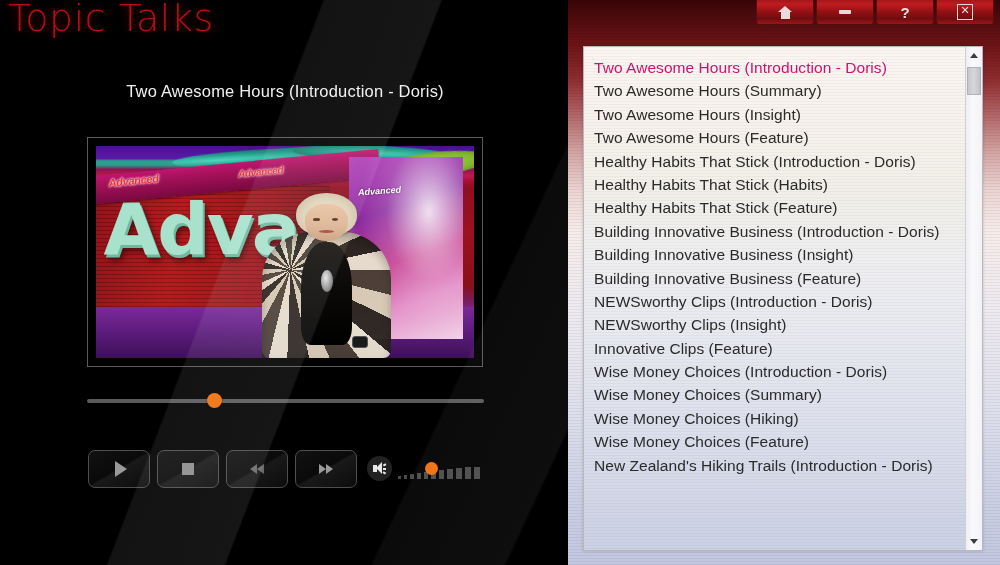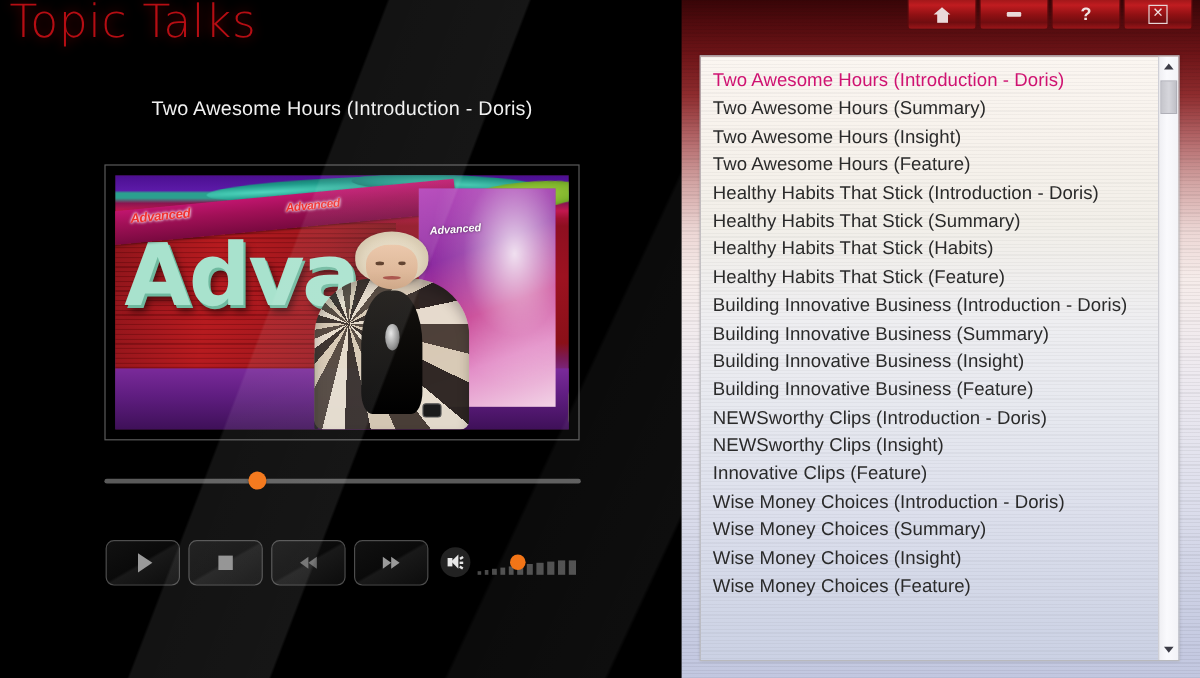--- a/index.html
+++ b/index.html
@@ -736,34 +736,33 @@
       </div>
     </div>
 
     <div class="listbox">
       <div class="list-items" id="list-items">
           <div class="list-item selected">Two Awesome Hours (Introduction - Doris)</div>
           <div class="list-item">Two Awesome Hours (Summary)</div>
           <div class="list-item">Two Awesome Hours (Insight)</div>
           <div class="list-item">Two Awesome Hours (Feature)</div>
           <div class="list-item">Healthy Habits That Stick (Introduction - Doris)</div>
-          <div class="list-item">Healthy Habits That Stick (Summary)</div>
           <div class="list-item">Healthy Habits That Stick (Habits)</div>
           <div class="list-item">Healthy Habits That Stick (Feature)</div>
           <div class="list-item">Building Innovative Business (Introduction - Doris)</div>
-          <div class="list-item">Building Innovative Business (Summary)</div>
           <div class="list-item">Building Innovative Business (Insight)</div>
           <div class="list-item">Building Innovative Business (Feature)</div>
           <div class="list-item">NEWSworthy Clips (Introduction - Doris)</div>
           <div class="list-item">NEWSworthy Clips (Insight)</div>
           <div class="list-item">Innovative Clips (Feature)</div>
           <div class="list-item">Wise Money Choices (Introduction - Doris)</div>
           <div class="list-item">Wise Money Choices (Summary)</div>
-          <div class="list-item">Wise Money Choices (Insight)</div>
+          <div class="list-item">Wise Money Choices (Hiking)</div>
           <div class="list-item">Wise Money Choices (Feature)</div>
+          <div class="list-item">New Zealand's Hiking Trails (Introduction - Doris)</div>
         </div>
 
       <div class="scrollbar">
         <div class="sb-arrow up">
           <div class="tri-up"></div>
         </div>
         <div class="sb-thumb"></div>
         <div class="sb-arrow down">
           <div class="tri-down"></div>
         </div>

